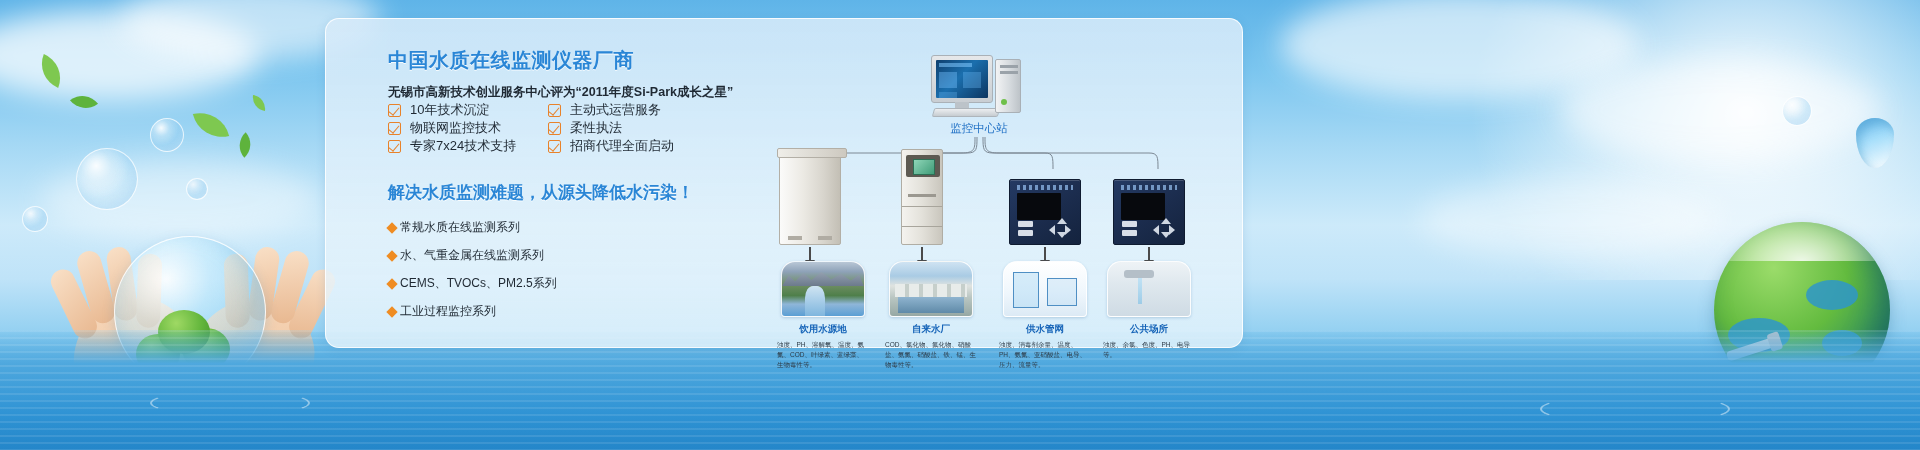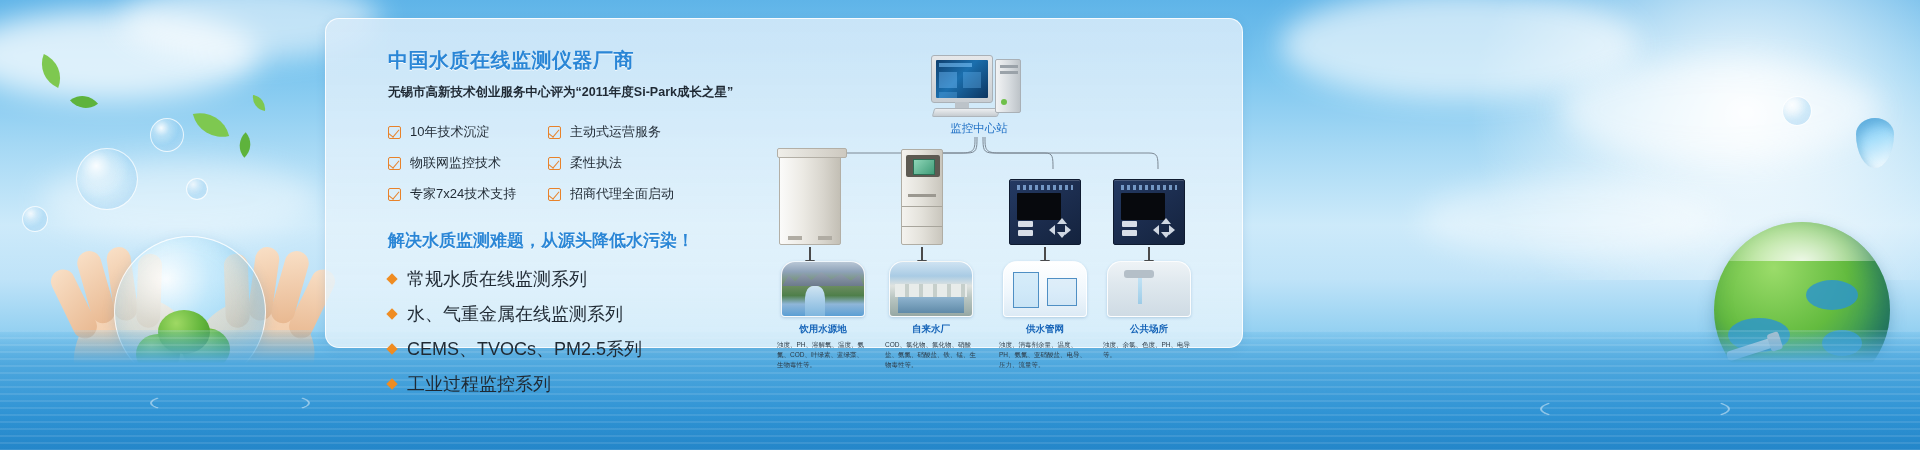--- a/index.html
+++ b/index.html
@@ -102,37 +102,37 @@
   }
   .panel-left { position:absolute; left:62px; top:28px; width:390px; }
   .panel-right{ position:absolute; left:435px; top:14px; width:470px; height:310px; }
 
   .title {
     font-size:20px; color:#2a86d6; font-weight:bold; letter-spacing:.5px;
     text-shadow:0 1px 0 rgba(255,255,255,.8);
   }
   .subtitle { margin-top:10px; font-size:12.5px; color:#1f2933; font-weight:bold; white-space:nowrap; }
 
-  .checks { margin-top:22px; display:grid; grid-template-columns:160px 160px; row-gap:13px; }
+  .checks { display:grid; grid-template-columns:160px 160px; }
   .check-item { display:flex; align-items:center; gap:9px; font-size:13px; color:#1f2933; white-space:nowrap; }
   .cbox {
     width:13px; height:13px; flex:0 0 13px; border:1.6px solid #e8822a; border-radius:2px;
     position:relative; background:transparent;
   }
   .cbox::after{
     content:""; position:absolute; left:2px; top:0px; width:5px; height:9px;
     border-right:1.8px solid #e8822a; border-bottom:1.8px solid #e8822a;
     transform:rotate(40deg);
   }
 
   .slogan { margin-top:26px; font-size:17px; font-weight:bold; color:#2a86d6;
     text-shadow:0 1px 0 rgba(255,255,255,.8); white-space:nowrap; }
 
   .bullets { margin-top:15px; }
-  .bullet-item{ display:flex; align-items:center; gap:11px; font-size:18px; color:#1f2933; margin-bottom:11px; white-space:nowrap; }
+  .bullet-item{ display:flex; align-items:center; gap:4px; font-size:12px; color:#1f2933; margin-bottom:11px; white-space:nowrap; }
   .diamond{ width:8px; height:8px; flex:0 0 8px; background:#ef8c22; transform:rotate(45deg); }
 
   
   .pc { position:absolute; left:170px; top:22px; width:92px; height:62px; }
   .monitor{
     position:absolute; left:0; top:0; width:62px; height:48px; border-radius:3px;
     background:linear-gradient(to bottom,#e6e8ea,#c9ced3); border:1px solid #aab1b7; padding:4px;
   }
   .screen{ width:100%; height:100%; border-radius:1px;
     background:linear-gradient(135deg,#0f3f6e 0%,#1b6fae 45%,#0c3560 100%); position:relative; overflow:hidden; }

